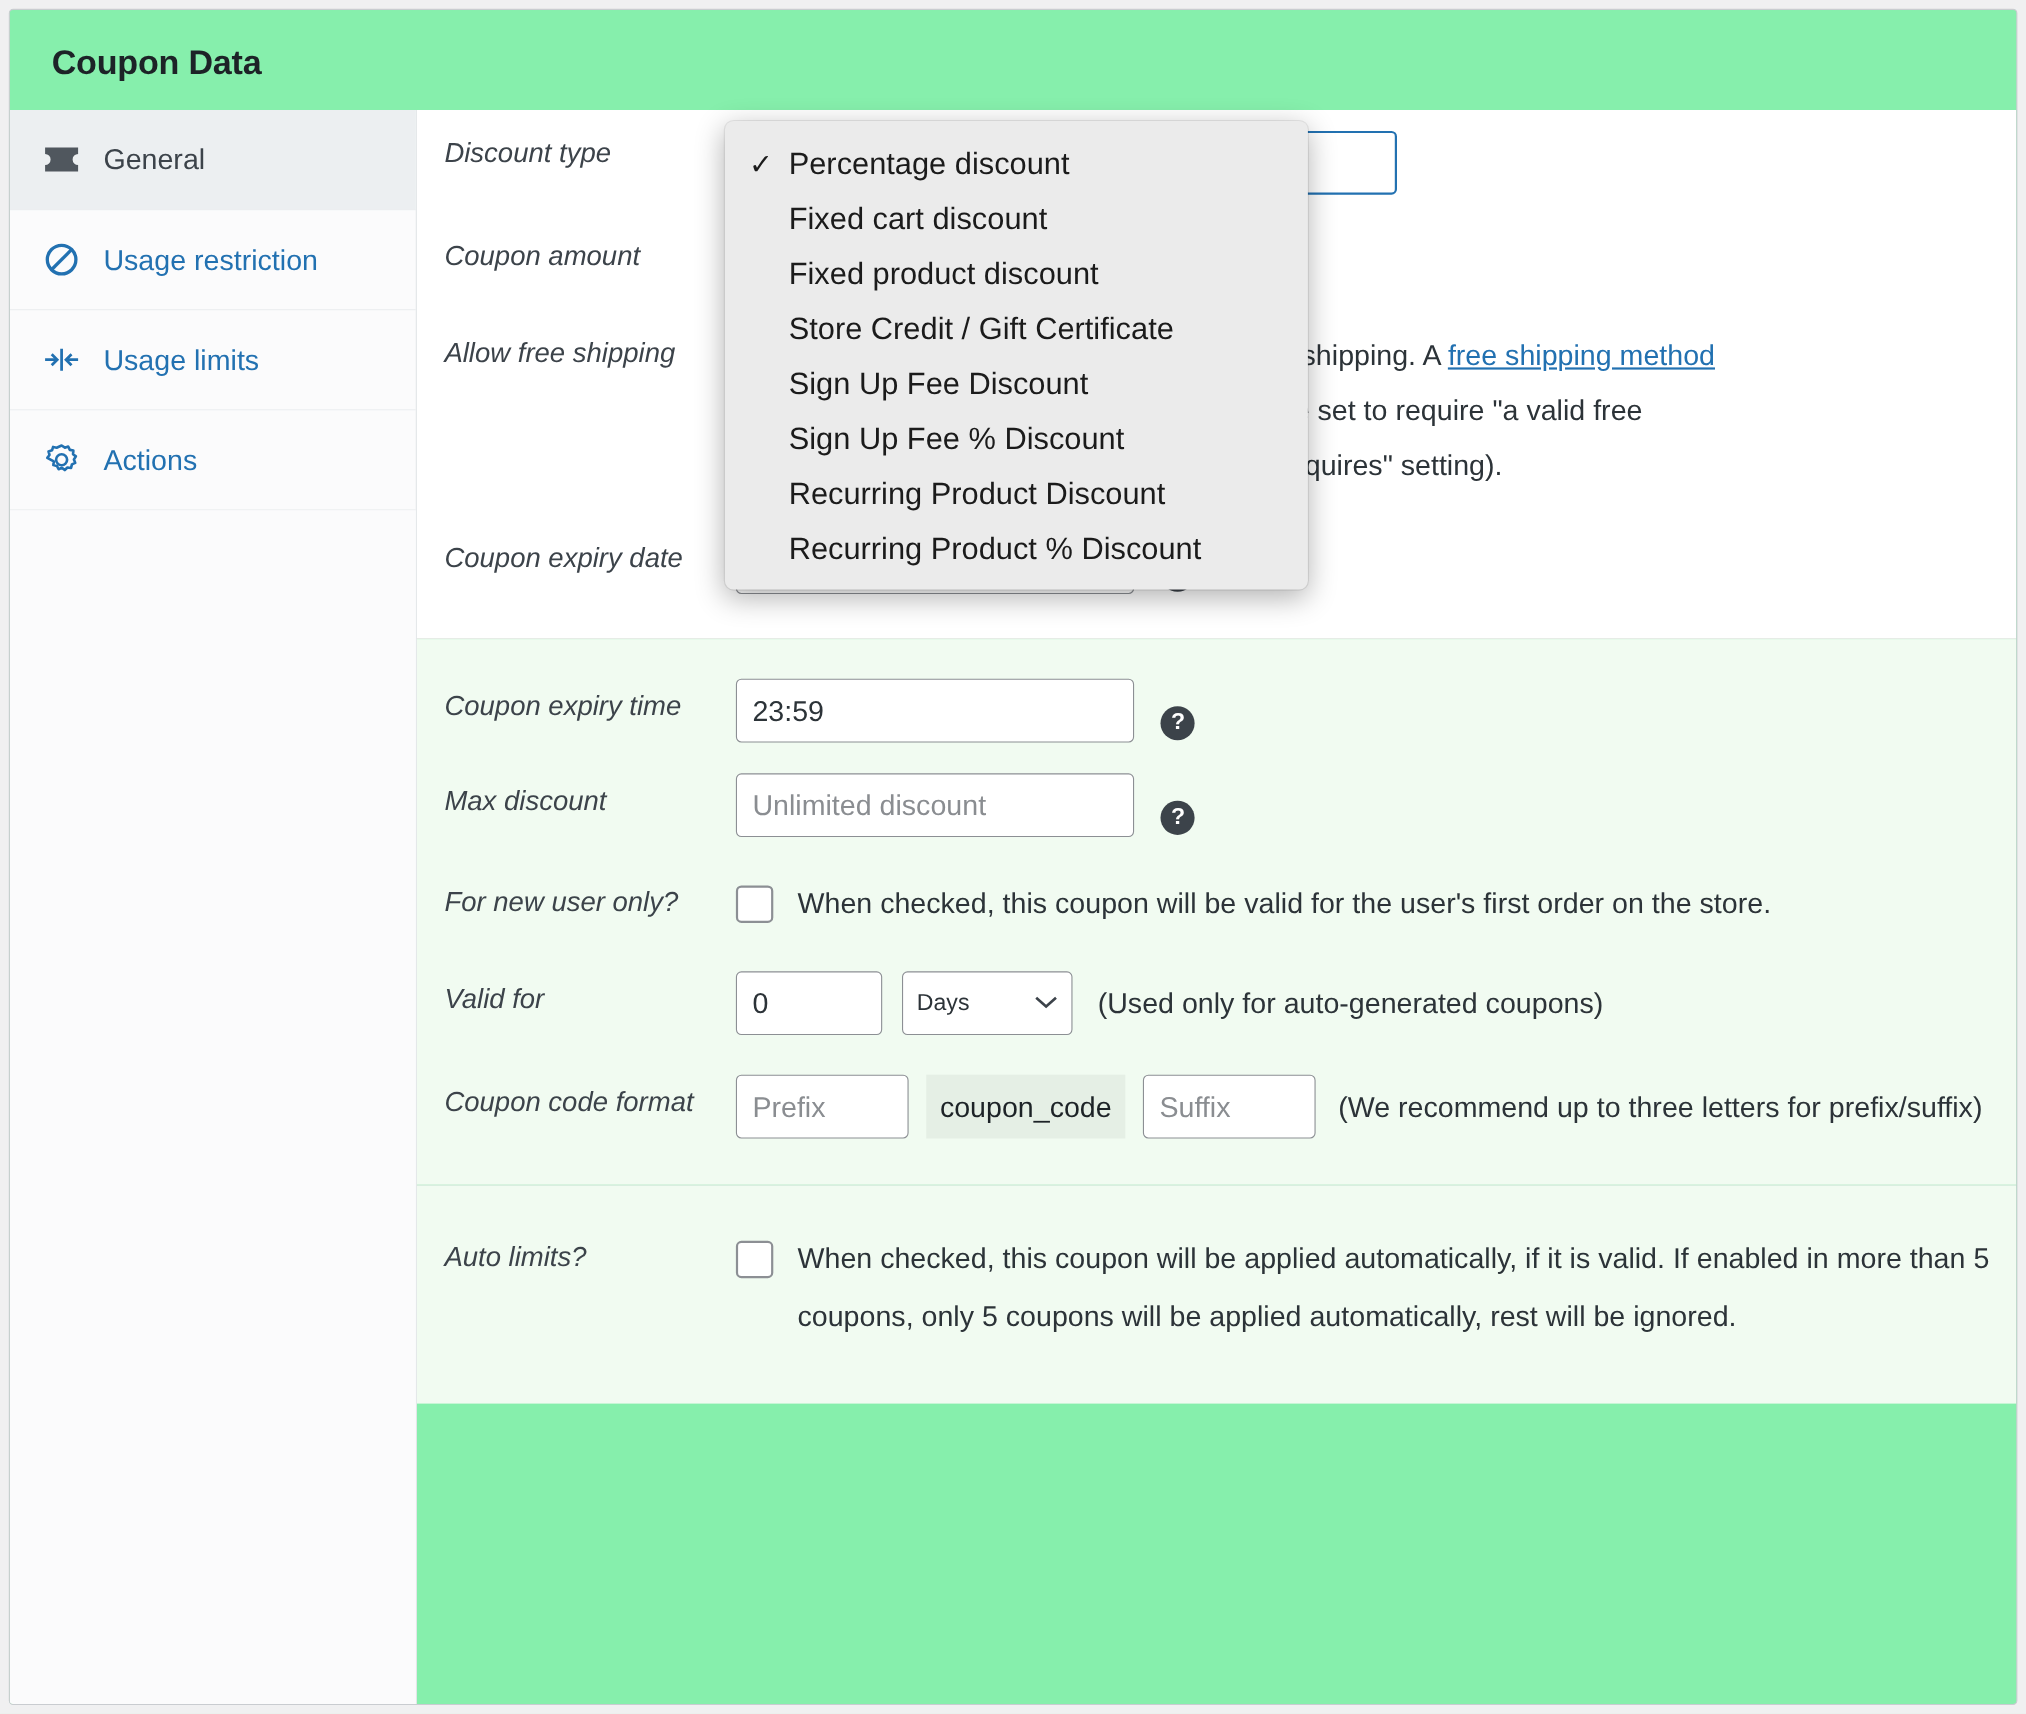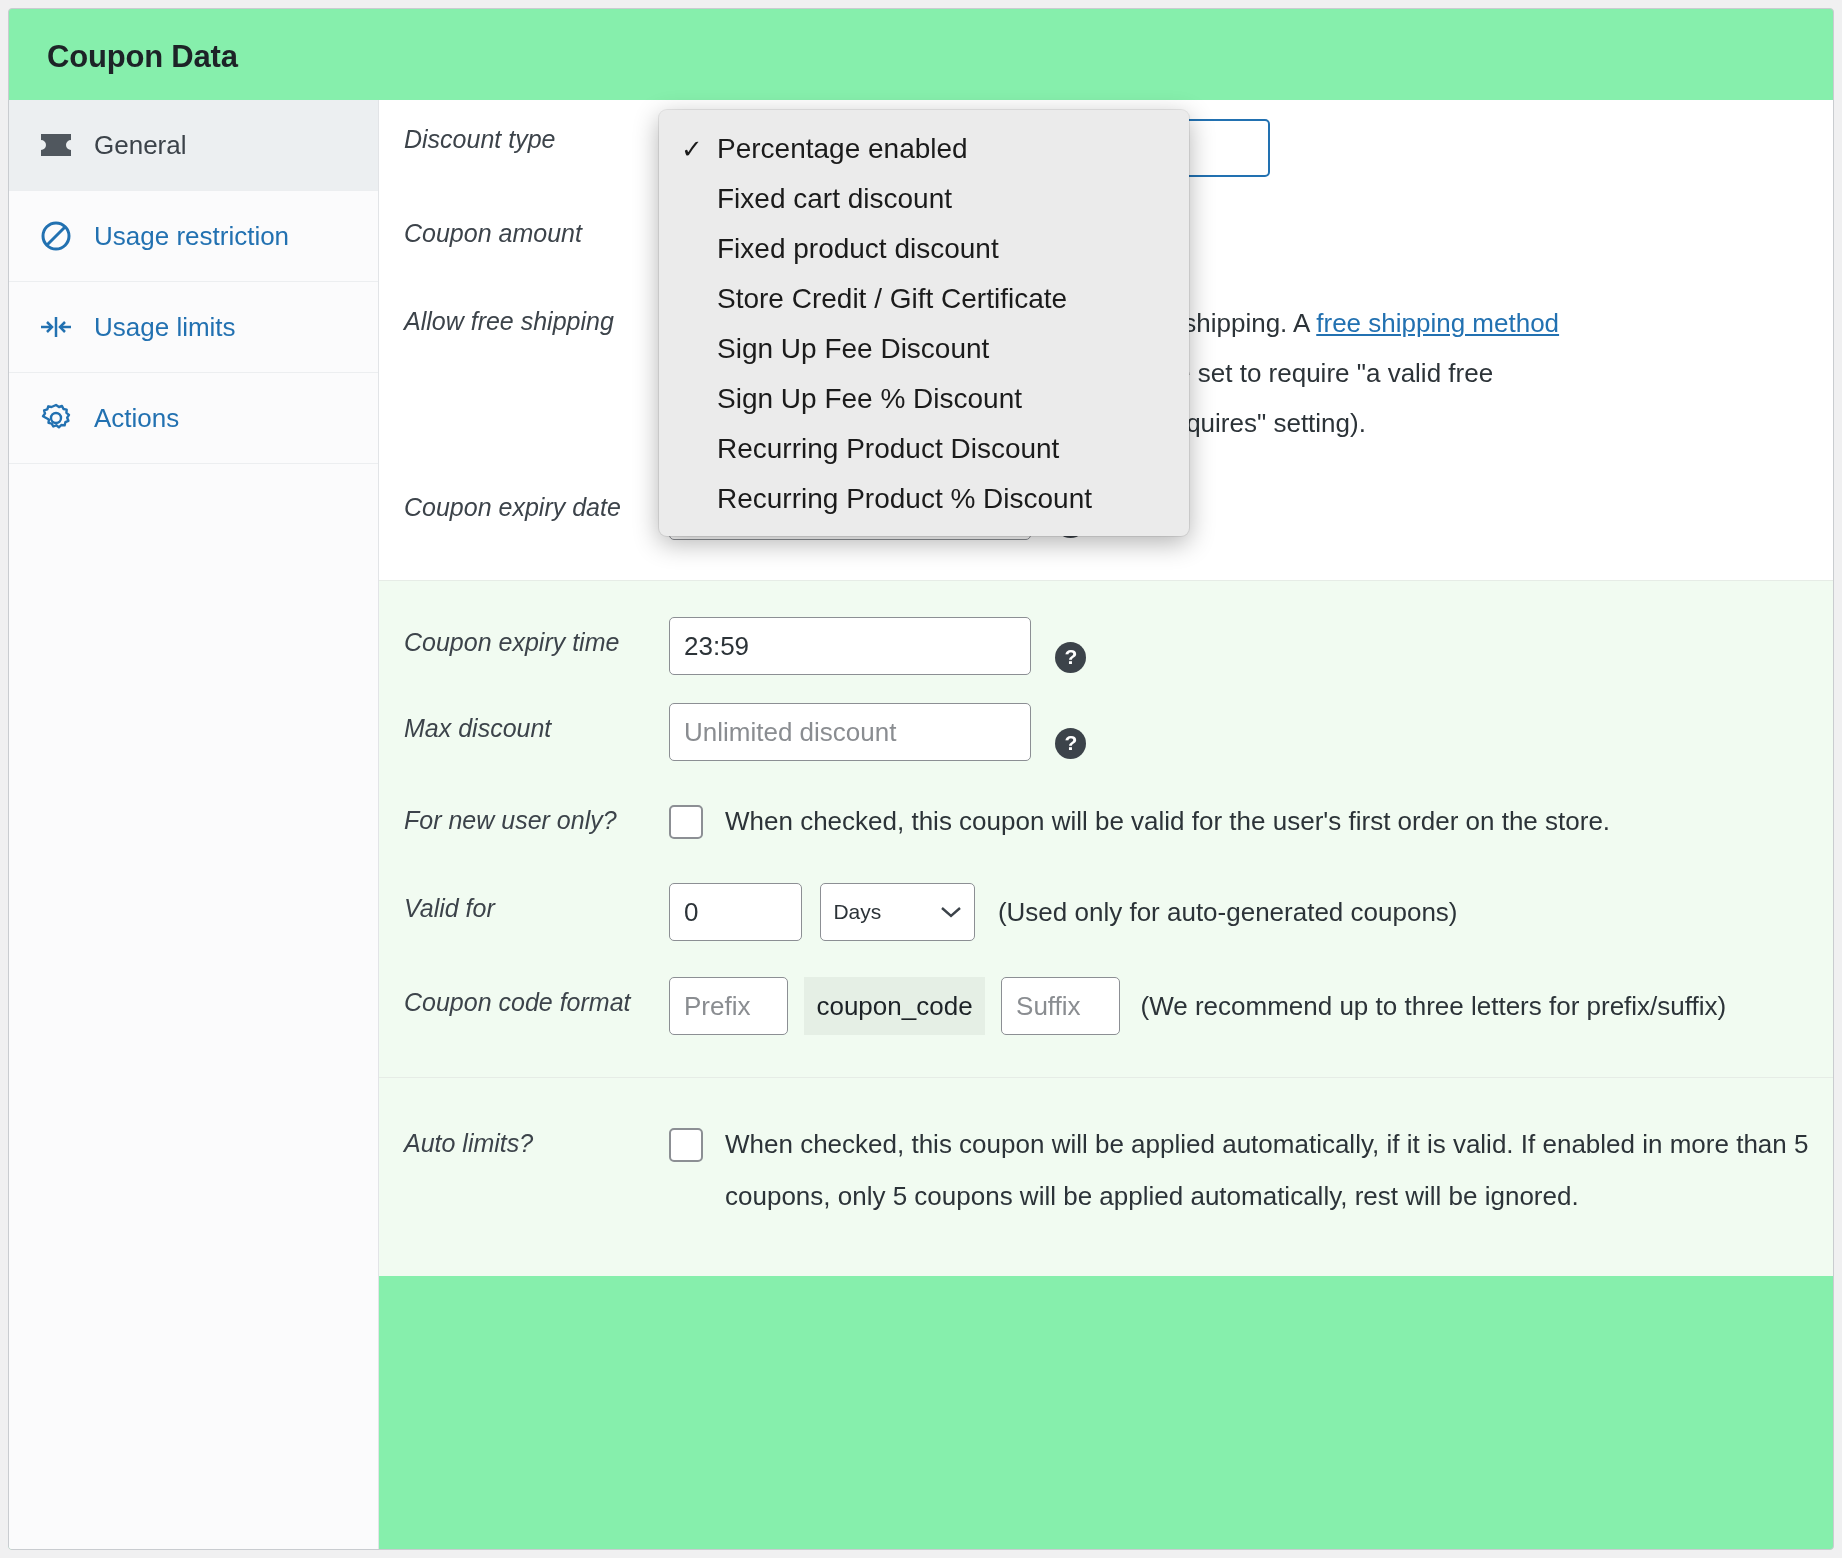--- a/index.html
+++ b/index.html
@@ -113,21 +113,21 @@
     background: #fff;
     font-size: 26px;
     padding: 0 14px;
     color: #2c3338;
     font-family: "Liberation Sans", sans-serif;
     outline: none;
   }
   input.txt::placeholder { color: #8a8d91; opacity: 1; }
   .w-wide { width: 362px; }
   .w-small { width: 133px; }
-  .w-prefix { width: 119px; }
+  .w-prefix { width: 157px; }
 
   .sel {
     height: 58px;
     width: 155px;
     border: 1px solid #8c8f94;
     border-radius: 5px;
     background: #fff;
     font-size: 21px;
     color: #2c3338;
     padding: 0 12px;
@@ -392,21 +392,21 @@
               <span class="cb"></span>
               <span class="desc">When checked, this coupon will be applied automatically, if it is valid. If enabled in more than 5 coupons, only 5 coupons will be applied automatically, rest will be ignored.</span>
             </div>
           </div>
         </div>
       </div>
 
       <div class="dropdown">
         <div class="dd-item">
           <span class="dd-check">✓</span>
-          <span class="dd-text">Percentage enabled</span>
+          <span class="dd-text">Percentage discount</span>
         </div>
         <div class="dd-item">
           <span class="dd-check"></span>
           <span class="dd-text">Fixed cart discount</span>
         </div>
         <div class="dd-item">
           <span class="dd-check"></span>
           <span class="dd-text">Fixed product discount</span>
         </div>
         <div class="dd-item">

